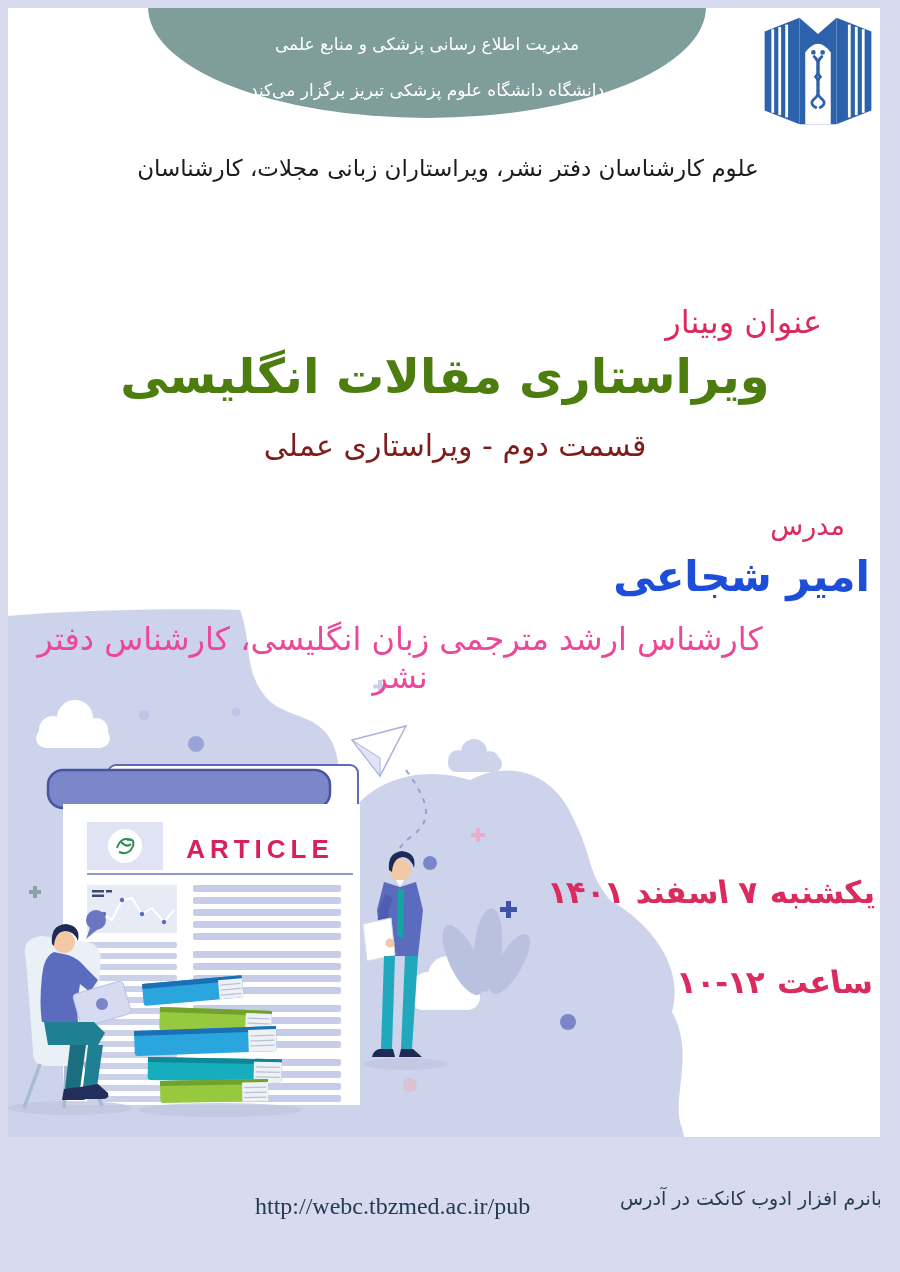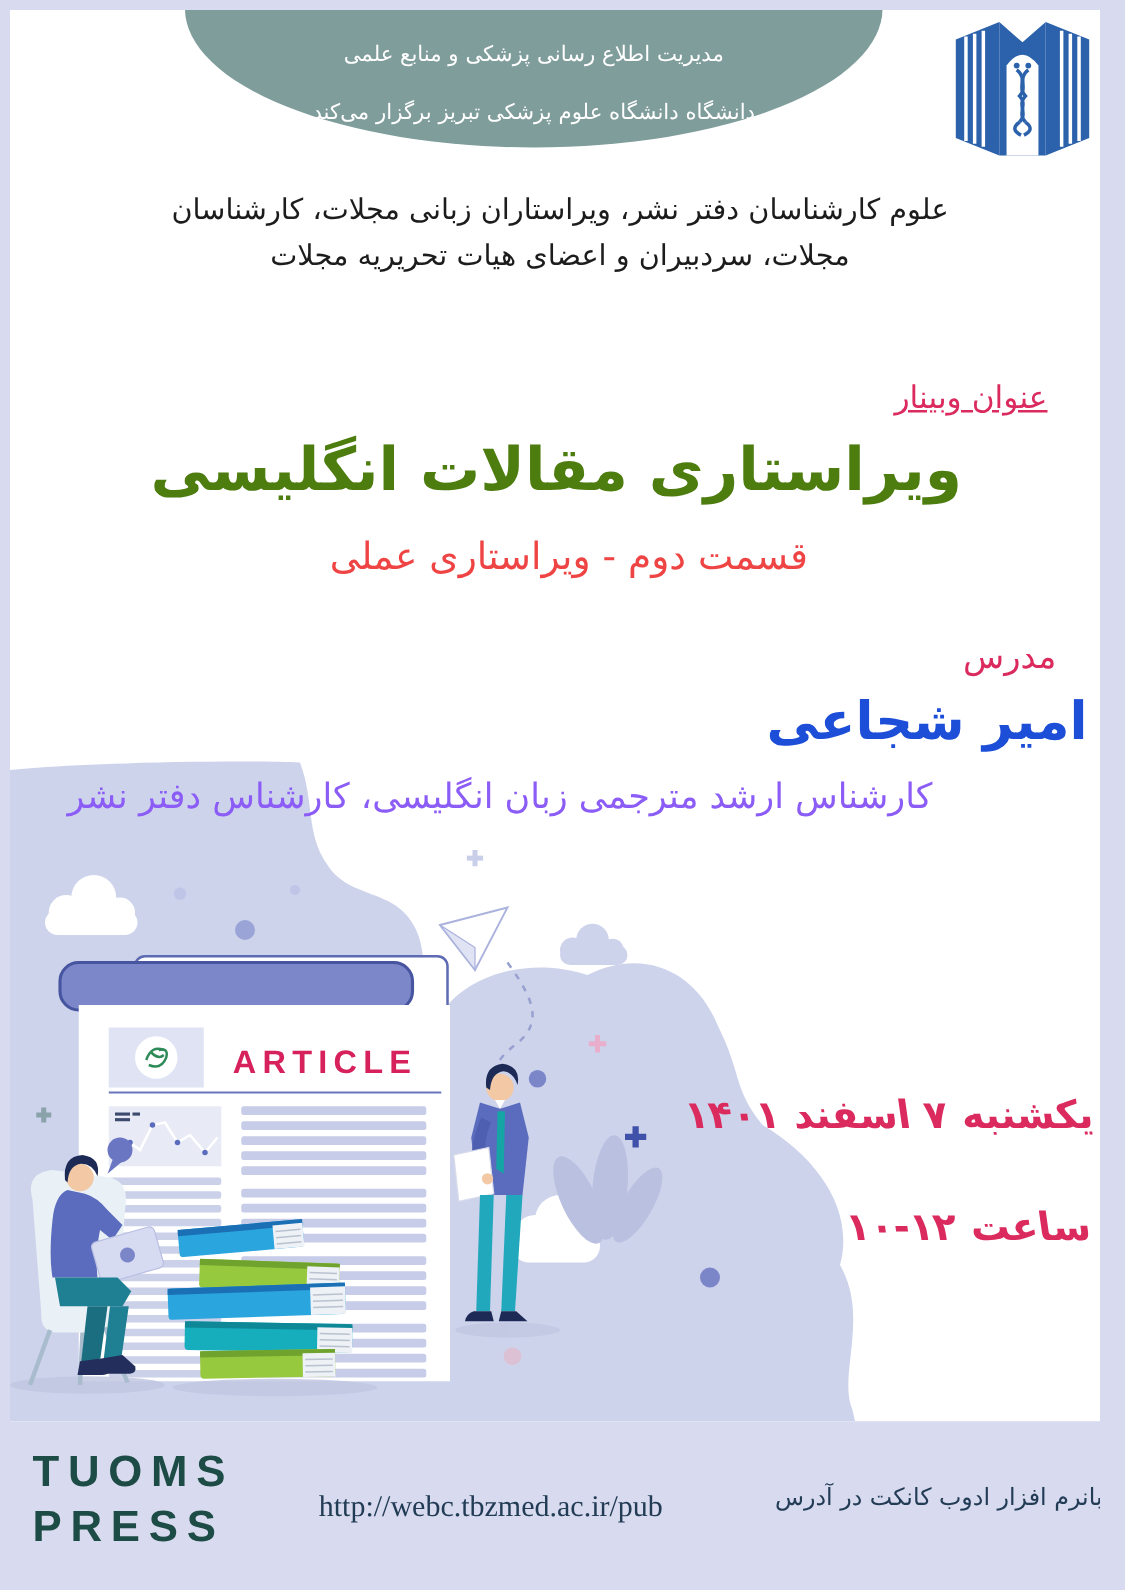--- a/index.html
+++ b/index.html
@@ -21,30 +21,30 @@
   }
   .header-ellipse .hline{color:#ffffff;font-size:17px;direction:rtl;text-align:center;width:100%;}
   
   .uni-logo{position:absolute;left:760px;top:12px;width:116px;height:118px;z-index:30;}
   
   .intro{
     position:absolute;left:90px;top:150px;width:716px;z-index:25;
     direction:rtl;text-align:center;color:#1c1c1c;font-size:23px;line-height:37px;
   }
   .red{color:#da2a5e;}
-  .label-title{position:absolute;right:62px;top:303px;font-size:25px;direction:rtl;z-index:25;text-decoration:underline;}
+  .label-title{position:absolute;right:78px;top:303px;font-size:32px;direction:rtl;z-index:25;}
   .main-title{position:absolute;left:50px;top:348px;width:790px;text-align:center;
     font-size:48px;font-weight:bold;color:#4d7c0f;direction:rtl;z-index:25;}
   .subtitle{position:absolute;left:80px;top:428px;width:750px;text-align:center;
-    font-size:30px;color:#ef4444;direction:rtl;z-index:25;}
+    font-size:30px;color:#7f1d1d;direction:rtl;z-index:25;}
   .label-presenter{position:absolute;right:55px;top:510px;font-size:27px;direction:rtl;z-index:25;text-align:center;}
   .presenter-name{position:absolute;left:100px;top:552px;width:770px;
     font-size:42px;font-weight:bold;color:#1d4ed8;direction:rtl;z-index:25;}
   .presenter-desc{position:absolute;left:30px;top:620px;width:740px;text-align:center;
-    font-size:28px;color:#8b5cf6;direction:rtl;z-index:25;}
+    font-size:32px;color:#ec4899;direction:rtl;z-index:25;}
   
   .date-line{position:absolute;right:26px;top:874px;font-size:31px;font-weight:600;
     direction:rtl;transform:skewX(8deg);z-index:25;}
   .time-line{position:absolute;right:28px;top:964px;font-size:31px;font-weight:600;
     direction:rtl;transform:skewX(8deg);z-index:25;}
   
   .illustration{position:absolute;left:8px;top:608px;width:872px;height:529px;z-index:10;}
   
   .bottom-band{position:absolute;left:0;top:1137px;width:900px;height:135px;background:#d8daef;z-index:35;}
   .publisher{position:absolute;left:26px;top:19px;color:#1d4b45;font-weight:bold;
@@ -84,21 +84,20 @@
         <path d="M48,73 q-7,5 1,9"></path>
         <path d="M52,73 q7,5 -1,9"></path>
       </g>
       <circle cx="46" cy="34" r="2" fill="#2b62ab"></circle>
       <circle cx="54" cy="34" r="2" fill="#2b62ab"></circle>
     </svg>
   </div>
 
   <div class="intro">
     <div>علوم کارشناسان دفتر نشر، ویراستاران زبانی مجلات، کارشناسان</div>
-    <div>مجلات، سردبیران و اعضای هیات تحریریه مجلات</div>
   </div>
 
   <div class="label-title red">عنوان وبینار</div>
   <div class="main-title">ویراستاری مقالات انگلیسی</div>
   <div class="subtitle">قسمت دوم - ویراستاری عملی</div>
 
   <div class="label-presenter red">مدرس</div>
   <div class="presenter-name">امیر شجاعی</div>
   <div class="presenter-desc">کارشناس ارشد مترجمی زبان انگلیسی، کارشناس دفتر نشر</div>
 
@@ -328,21 +327,17 @@
     <circle cx="422" cy="255" r="7" fill="#7b86c9"></circle>
     <circle cx="560" cy="414" r="8" fill="#7b86c9"></circle>
     <circle cx="402" cy="477" r="7" fill="#dcc0d4"></circle>
   </svg>
 
   <div class="strip top"></div>
   <div class="strip left"></div>
   <div class="strip right"></div>
 
   <div class="bottom-band">
-    <div class="publisher">
-      <span>TUOMS</span>
-      <span>PRESS</span>
-    </div>
     <div class="footer-url">http://webc.tbzmed.ac.ir/pub</div>
     <div class="footer-note">بانرم افزار ادوب کانکت در آدرس</div>
   </div>
 
 </div>
 
 </body></html>

